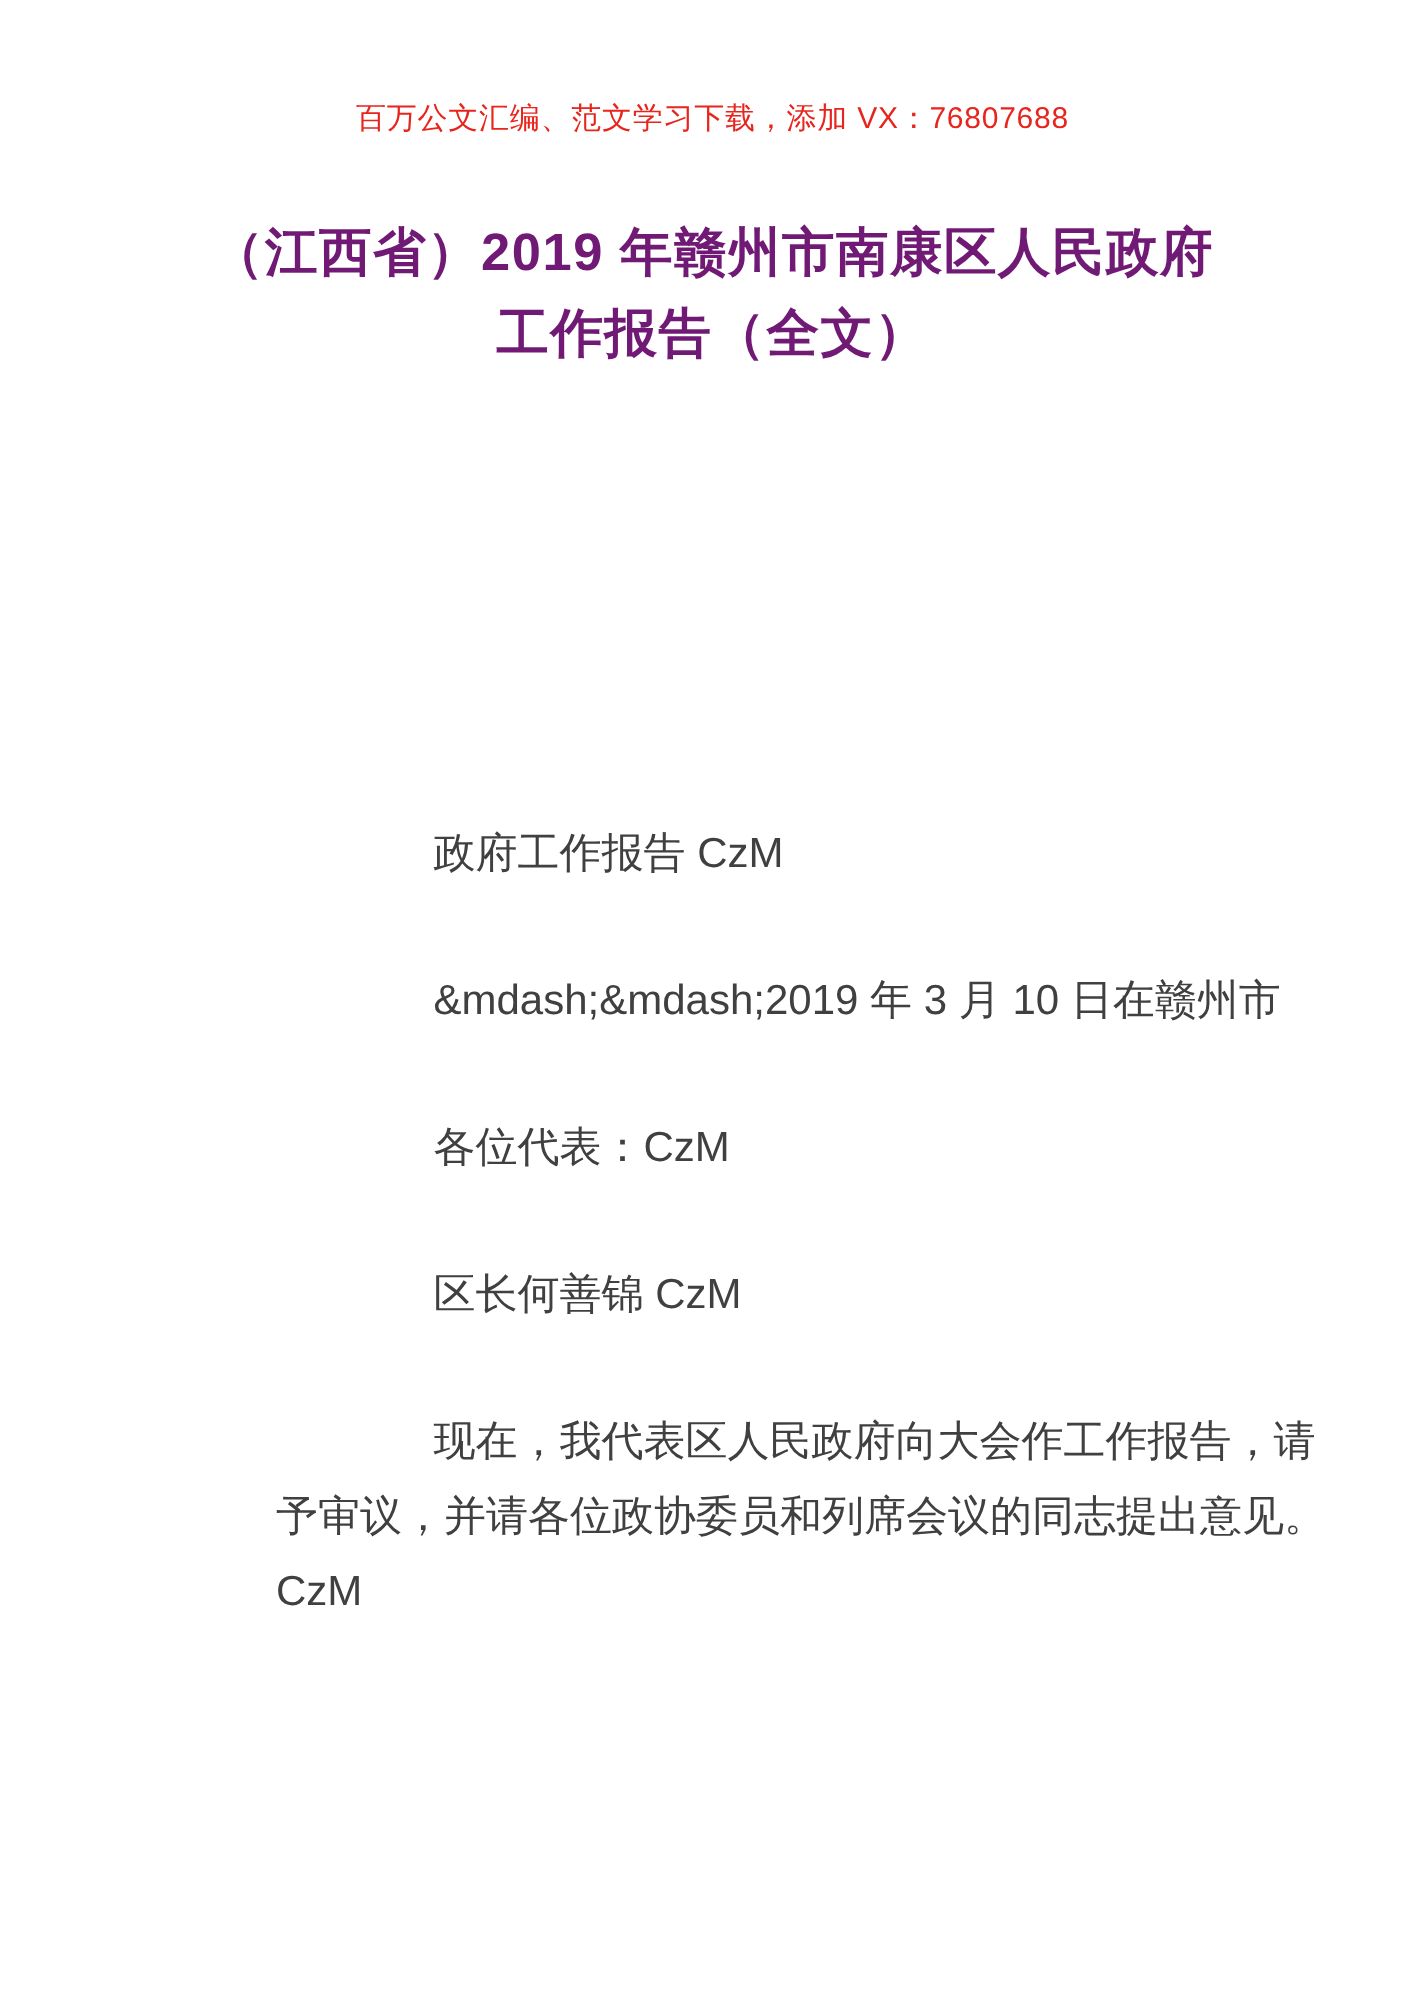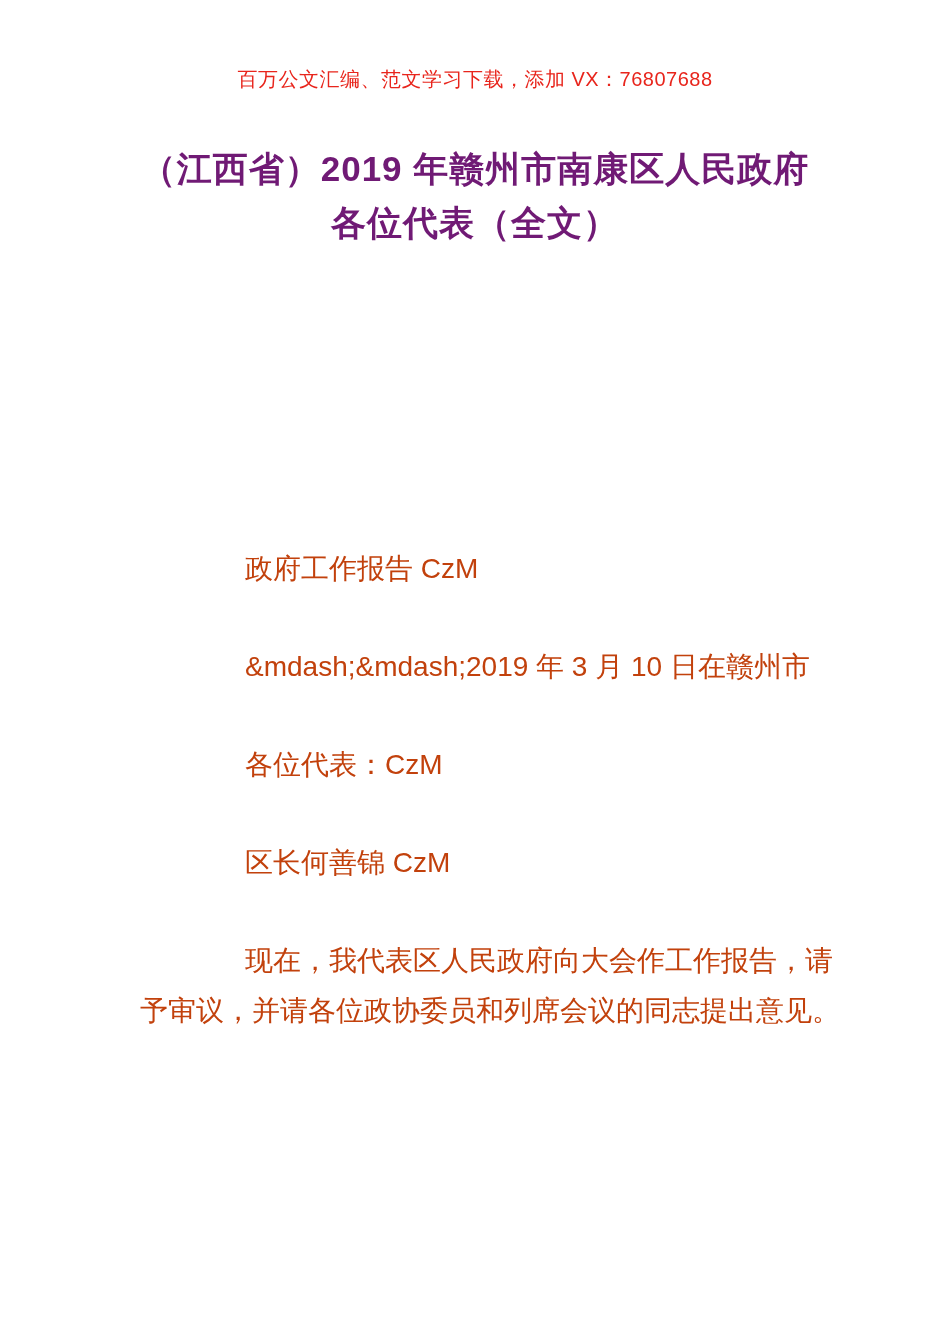--- a/index.html
+++ b/index.html
@@ -29,21 +29,22 @@
     text-align: center;
     font-weight: 700;
     font-size: 35px;
     line-height: 54px;
     color: #701a75;
     letter-spacing: 1px;
   }
   .doc-body {
     margin-top: 294px;
     padding: 0 128px 0 140px;
-    color: #c2410c;
+    color: #404040;
+    margin-left: 44px;
   }
   .para {
     font-size: 28px;
     line-height: 50px;
     margin: 0 0 48px 0;
   }
   .para .line {
     white-space: nowrap;
   }
   .para .line.first {
@@ -52,35 +53,36 @@
 </style>
 </head>
 <body>
 
 <div class="page">
 
   <div class="promo-notice">百万公文汇编、范文学习下载，添加 VX：76807688</div>
 
   <div class="doc-title">
     <div>（江西省）2019 年赣州市南康区人民政府</div>
-    <div>各位代表（全文）</div>
+    <div>工作报告（全文）</div>
   </div>
 
   <div class="doc-body">
       <div class="para">
         <div class="line first">政府工作报告 CzM</div>
       </div>
       <div class="para">
         <div class="line first">&amp;mdash;&amp;mdash;2019 年 3 月 10 日在赣州市</div>
       </div>
       <div class="para">
         <div class="line first">各位代表：CzM</div>
       </div>
       <div class="para">
         <div class="line first">区长何善锦 CzM</div>
       </div>
       <div class="para">
         <div class="line first">现在，我代表区人民政府向大会作工作报告，请</div>
         <div class="line">予审议，并请各位政协委员和列席会议的同志提出意见。</div>
+        <div class="line">CzM</div>
       </div>
     </div>
 
 </div>
 
 </body></html>

